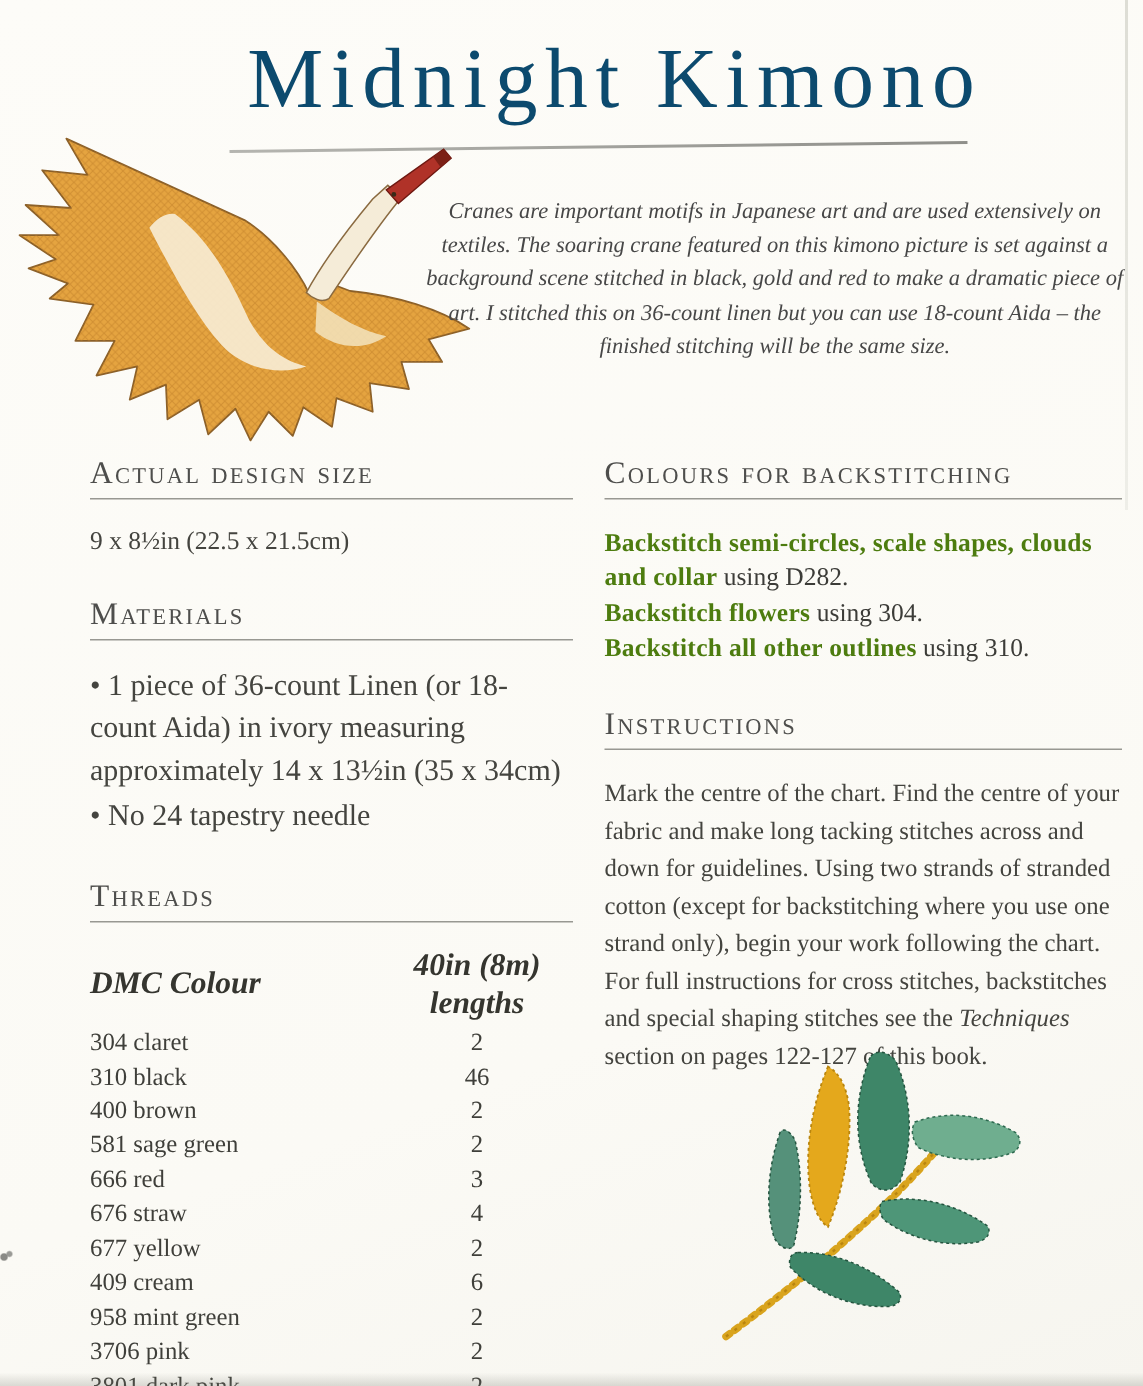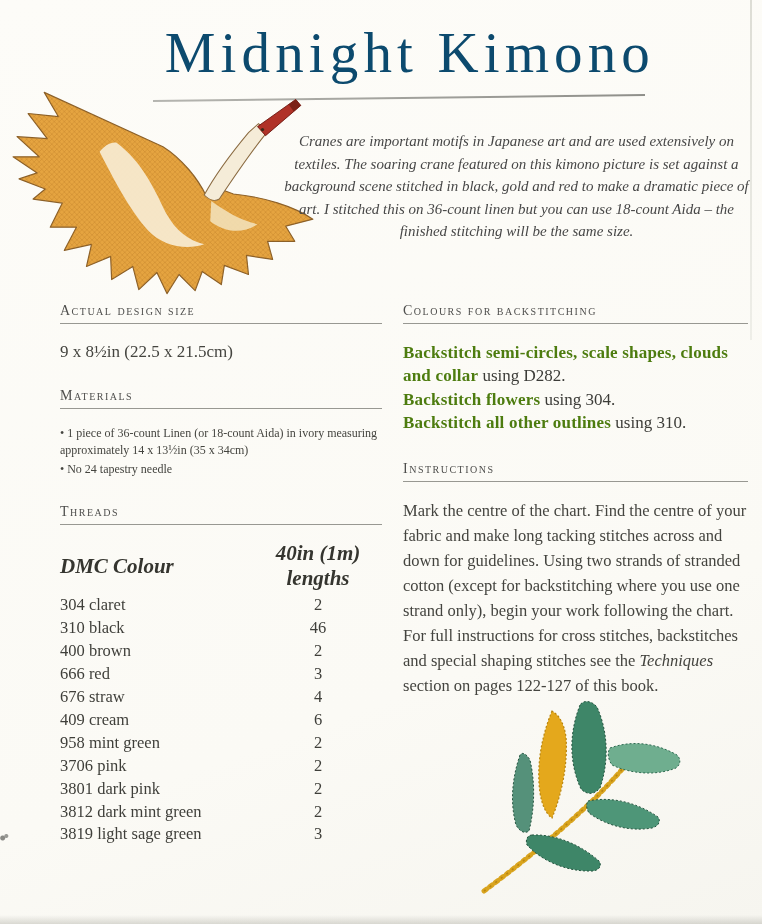--- a/index.html
+++ b/index.html
@@ -38,29 +38,29 @@
     text-align:center; color:#474747;
   }
 
   
   .col{ position:absolute; top:303px; }
   .col-left{ left:60px; width:322px; }
   .col-right{ left:403px; width:345px; }
 
   h2.section-heading{
     font-variant:small-caps; font-weight:normal;
-    font-size:14px; letter-spacing:1.5px; color:#4e4e4c;
+    font-size:21px; letter-spacing:1.5px; color:#4e4e4c;
     padding-bottom:4px; border-bottom:1.4px solid #989892;
   }
   .col .section-heading{ margin-top:26px; }
   .col .section-heading:first-child{ margin-top:0; }
 
   .design-size-value{ font-size:17px; margin-top:18px; color:#44443f; }
 
-  ul.materials{ list-style:none; margin-top:16px; font-size:12px; line-height:1.42; color:#44443f;}
+  ul.materials{ list-style:none; margin-top:16px; font-size:20px; line-height:1.42; color:#44443f;}
   ul.materials li::before{ content:"• "; }
   ul.materials li{ margin-bottom:2px; }
 
   table.threads{ width:100%; margin-top:16px; border-collapse:collapse; font-size:16.5px; color:#3f3f3a; }
   table.threads th{ font-style:italic; font-weight:bold; font-size:21px; text-align:left; padding-bottom:3px; color:#35352f;}
   table.threads th.num, table.threads td.num{ width:128px; text-align:center; }
   table.threads td{ padding:0 0 1.5px 0; line-height:1.3; }
 
   .backstitch{ margin-top:17px; font-size:17px; line-height:1.38; color:#3c3c38; }
   .backstitch strong{ color:#4d7c0f; letter-spacing:0.2px; }
@@ -111,43 +111,51 @@
   <ul class="materials">
       <li>1 piece of 36-count Linen (or 18-count Aida) in ivory measuring approximately 14 x 13½in (35 x 34cm)</li>
       <li>No 24 tapestry needle</li>
     </ul>
 
   <h2 class="section-heading">Threads</h2>
   <table class="threads">
     <thead>
       <tr>
         <th>DMC Colour</th>
-        <th class="num">40in (1m) lengths</th>
+        <th class="num">40in (8m) lengths</th>
       </tr>
     </thead>
     <tbody>
         <tr>
           <td>304 claret</td>
           <td class="num">2</td>
         </tr>
         <tr>
           <td>310 black</td>
           <td class="num">46</td>
         </tr>
         <tr>
           <td>400 brown</td>
           <td class="num">2</td>
         </tr>
         <tr>
+          <td>581 sage green</td>
+          <td class="num">2</td>
+        </tr>
+        <tr>
           <td>666 red</td>
           <td class="num">3</td>
         </tr>
         <tr>
           <td>676 straw</td>
           <td class="num">4</td>
+        </tr>
+        <tr>
+          <td>677 yellow</td>
+          <td class="num">2</td>
         </tr>
         <tr>
           <td>409 cream</td>
           <td class="num">6</td>
         </tr>
         <tr>
           <td>958 mint green</td>
           <td class="num">2</td>
         </tr>
         <tr>

